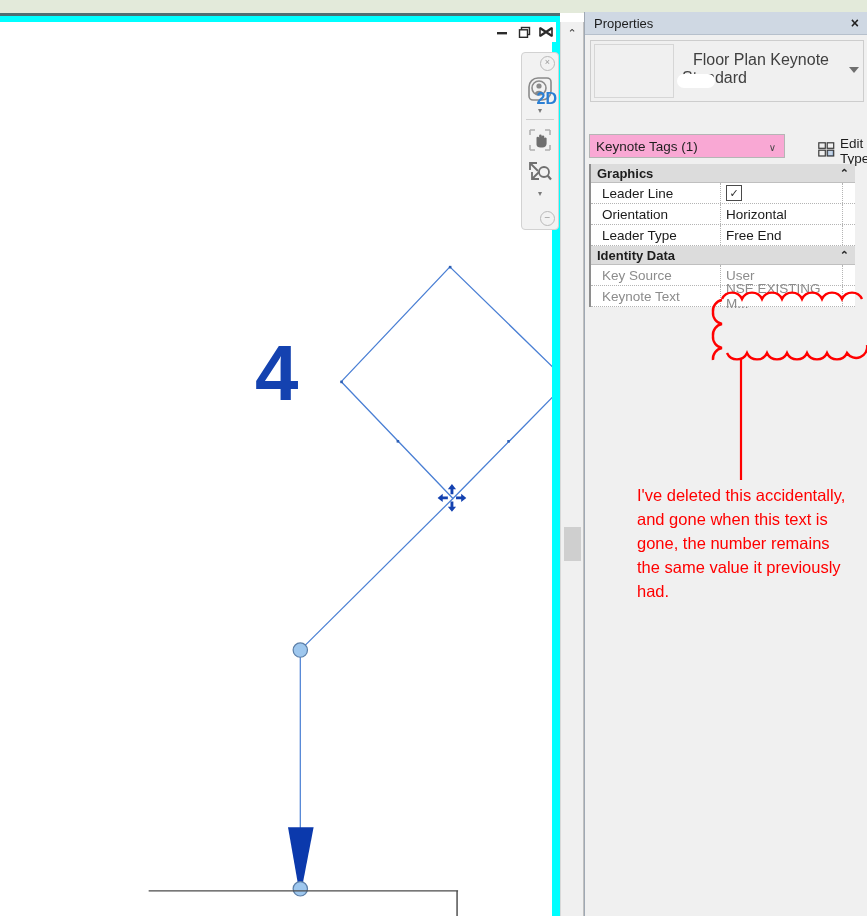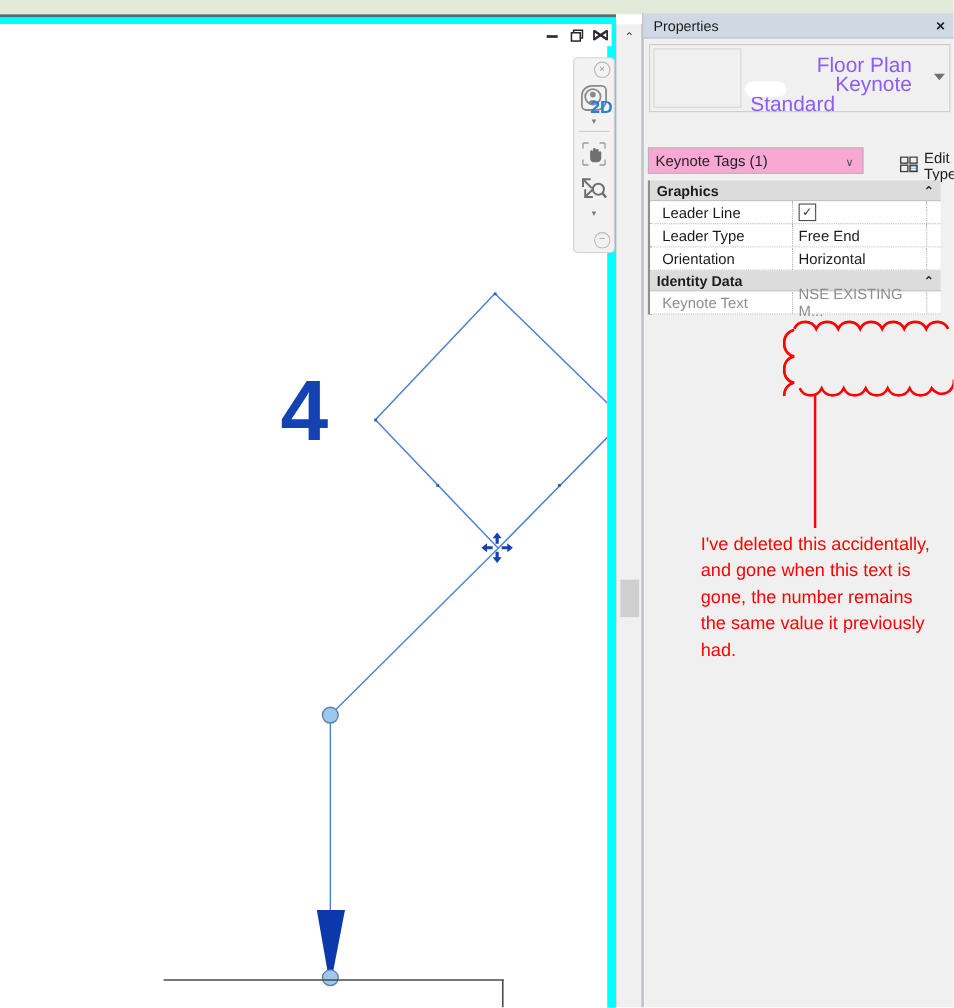--- a/index.html
+++ b/index.html
@@ -150,21 +150,21 @@
     cursor: pointer;
   }
   .type-thumb {
     width: 80px; height: 54px; margin: 3px 4px 0 3px;
     background: #f0f0f0; border: 1px solid #d6d6d6;
     box-sizing: border-box;
   }
   .type-text {
     flex: 1; position: relative;
     padding: 10px 18px 0 4px;
-    font-size: 19px; color: #8b5cf6; line-height: 18px;
+    font-size: 16px; color: #404040; line-height: 18px;
   }
   .type-redact {
     position: absolute; left: 92px; top: 62px;
     width: 38px; height: 14px; background: #ffffff;
     border-radius: 7px;
     z-index: 5;
   }
   .type-arrow {
     position: absolute; right: 4px; top: 26px;
     width: 0; height: 0;
@@ -421,32 +421,37 @@
         <span class="chev">⌃</span>
       </div>
       <div class="prow">
         <div class="pname">Leader Line</div>
         <div class="pval">
           <span class="chkbox">✓</span>
         </div>
         <div class="pend"></div>
       </div>
       <div class="prow">
+        <div class="pname">Orientation</div>
+        <div class="pval">Horizontal</div>
+        <div class="pend"></div>
+      </div>
+      <div class="prow">
         <div class="pname">Leader Type</div>
         <div class="pval">Free End</div>
         <div class="pend"></div>
       </div>
-      <div class="prow">
-        <div class="pname">Orientation</div>
-        <div class="pval">Horizontal</div>
-        <div class="pend"></div>
-      </div>
       <div class="grp">
         <span>Identity Data</span>
         <span class="chev">⌃</span>
+      </div>
+      <div class="prow">
+        <div class="pname dim">Key Source</div>
+        <div class="pval dim">User</div>
+        <div class="pend"></div>
       </div>
       <div class="prow">
         <div class="pname dim">Keynote Text</div>
         <div class="pval dim">NSE EXISTING M...</div>
         <div class="pend"></div>
       </div>
     </div>
 
   <svg class="overlay">
 

